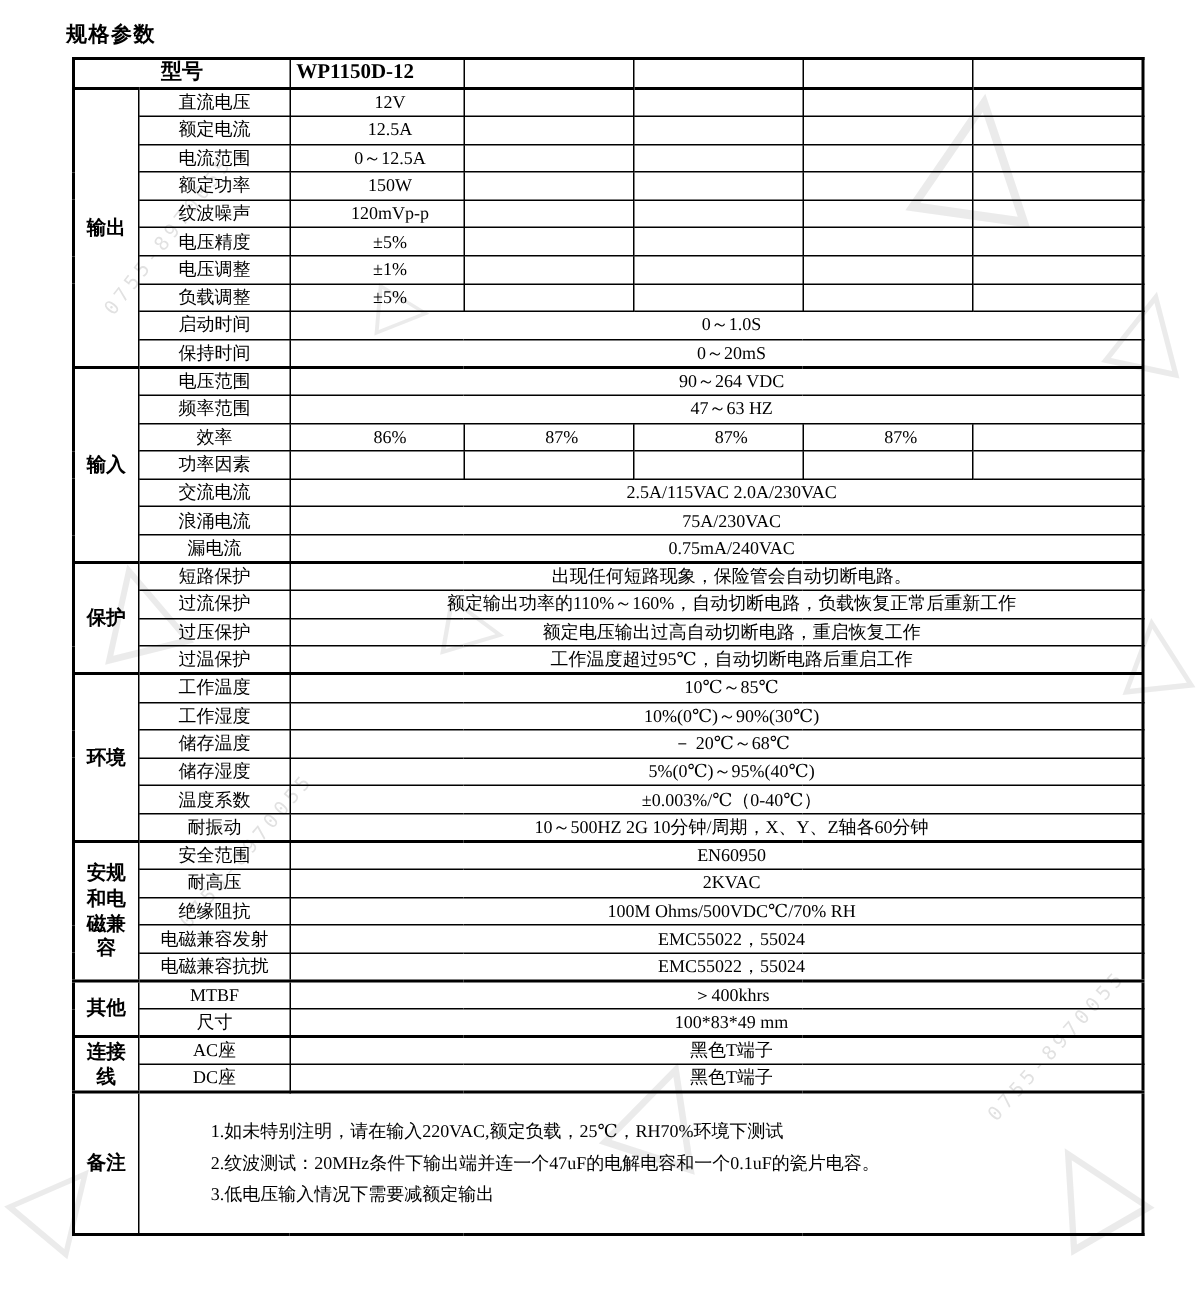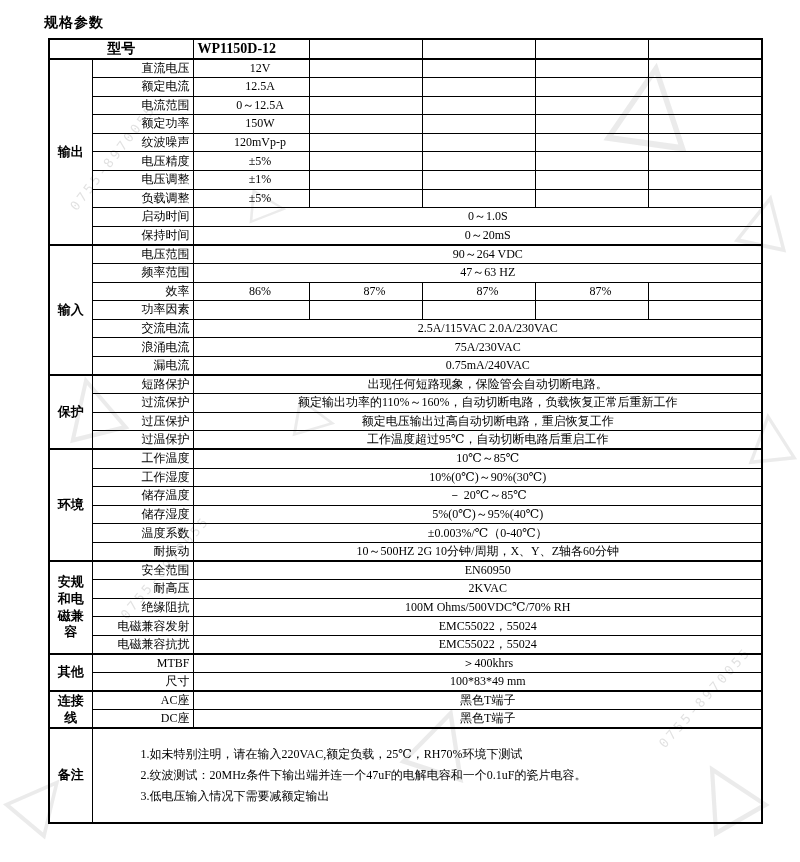--- a/index.html
+++ b/index.html
@@ -33,21 +33,21 @@
   }
   tr{height:18.6px;}
   tr.model-row{height:20px;}
   tr.notes-row{height:95px;}
   tr.sec td{border-top:2px solid #000;}
 
   td.group{
     font-weight:bold;font-size:13px;text-align:center;
     white-space:normal;padding:0 2px;line-height:1.3;
   }
-  td.label{text-align:right;padding-left:4px;}
+  td.label{text-align:center;padding-left:4px;}
   td.val{text-align:center;padding-left:21px;}
   td.merged{text-align:center;padding-left:24px;}
   td.model-label{text-align:center;font-weight:bold;font-size:14px;}
   td.model-val{text-align:left;font-weight:bold;font-size:14px;padding-left:4px;}
   td.notes-cell{white-space:normal;text-align:left;padding:3px 8px;vertical-align:middle;}
   td.notes-cell div{font-size:12px;line-height:1.75;margin-left:40px;}
 </style>
 </head>
 <body>
 
@@ -218,21 +218,21 @@
           <td class="group" rowspan="6">环境</td>
           <td class="label">工作温度</td>
           <td class="merged" colspan="5">10℃～85℃</td>
         </tr>
         <tr>
           <td class="label">工作湿度</td>
           <td class="merged" colspan="5">10%(0℃)～90%(30℃)</td>
         </tr>
         <tr>
           <td class="label">储存温度</td>
-          <td class="merged" colspan="5">－ 20℃～85℃</td>
+          <td class="merged" colspan="5">－ 20℃～68℃</td>
         </tr>
         <tr>
           <td class="label">储存湿度</td>
           <td class="merged" colspan="5">5%(0℃)～95%(40℃)</td>
         </tr>
         <tr>
           <td class="label">温度系数</td>
           <td class="merged" colspan="5">±0.003%/℃（0-40℃）</td>
         </tr>
         <tr>

